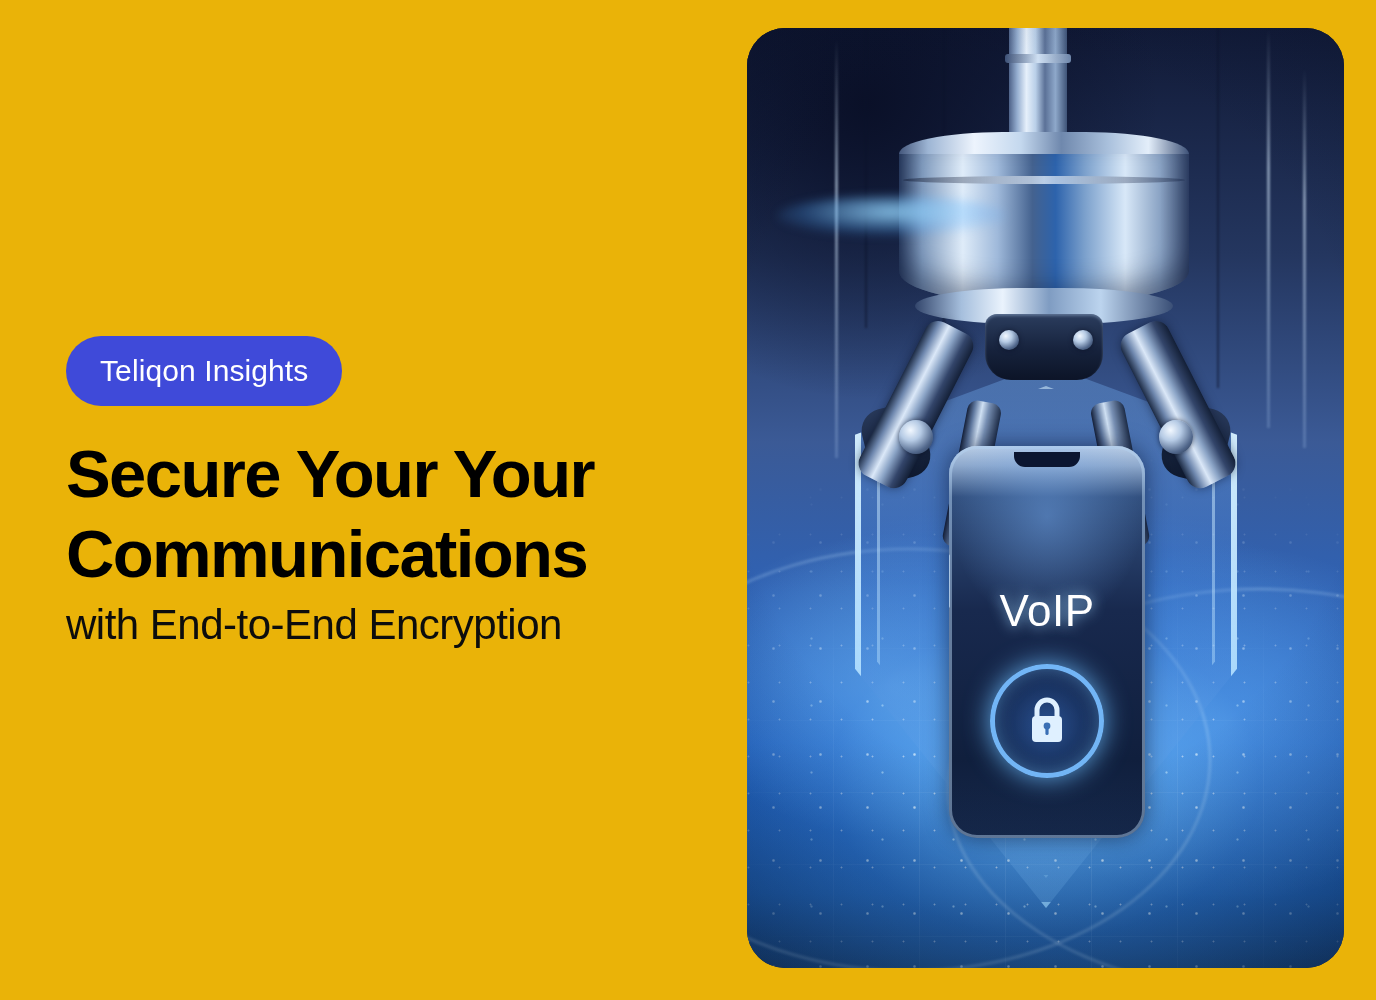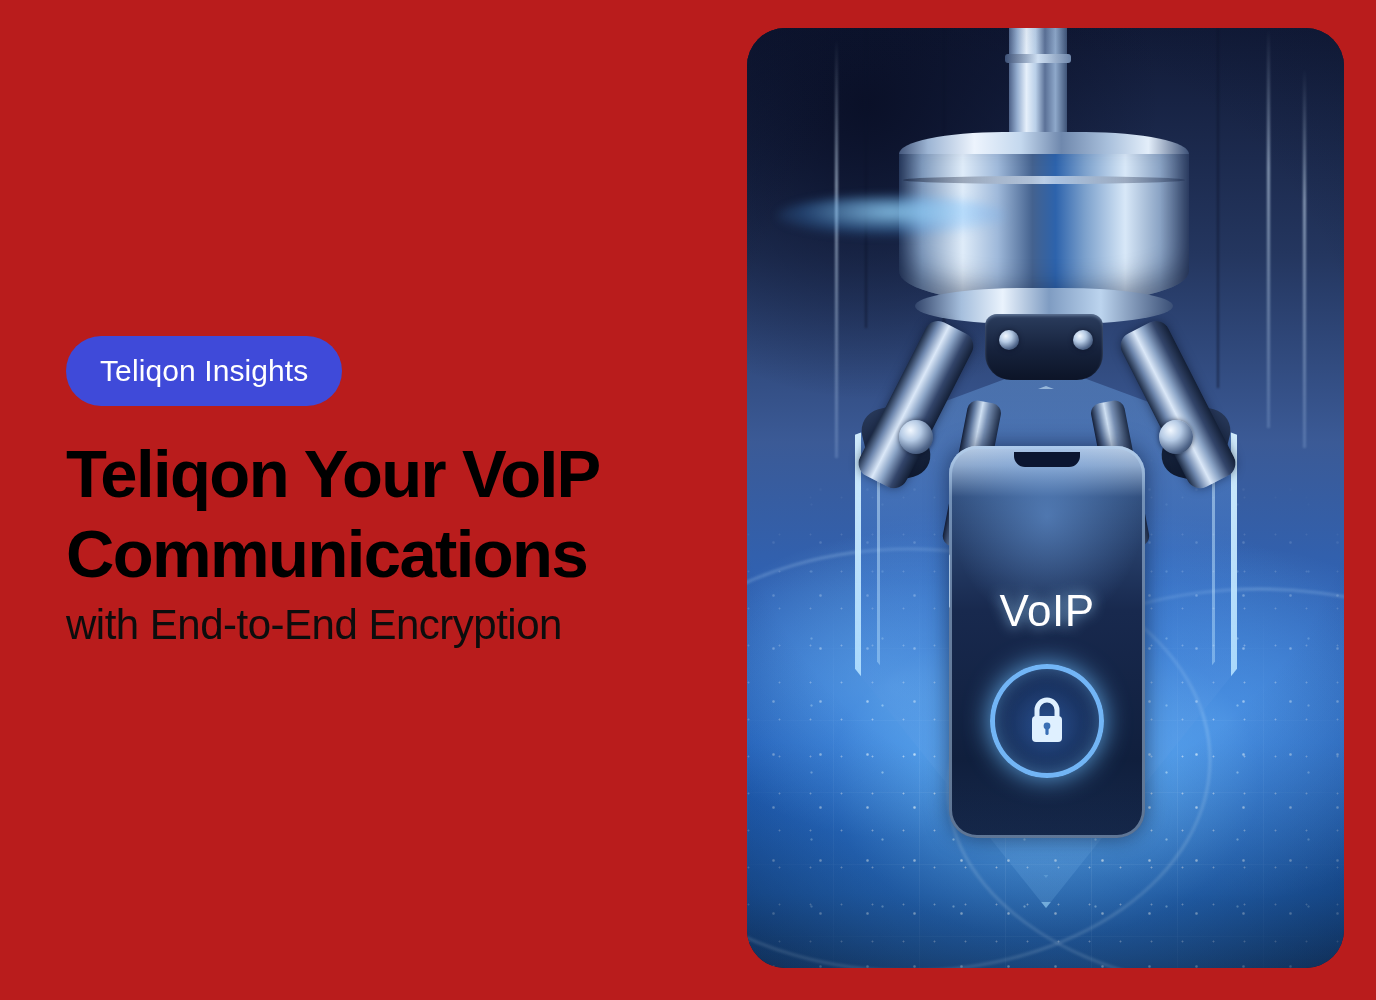--- a/index.html
+++ b/index.html
@@ -10,21 +10,21 @@
     width: 1376px;
     height: 1000px;
     overflow: hidden;
     background: #b3c3e6;
     font-family: "Liberation Sans", sans-serif;
   }
   #banner {
     position: relative;
     width: 1376px;
     height: 1000px;
-    background: #b91c1c;
+    background: #eab308;
   }
 
   
   #text-column {
     position: absolute;
     left: 66px;
     top: 336px;
     width: 660px;
   }
   #eyebrow-badge {
@@ -328,21 +328,21 @@
 </style>
 </head>
 <body>
 
 <div id="banner">
 
   <div id="text-column">
 
     <div id="eyebrow-badge">Teliqon Insights</div>
 
-    <h1 id="headline">Teliqon Your VoIP Communications</h1>
+    <h1 id="headline">Secure Your Your Communications</h1>
 
     <p id="subheadline">with End-to-End Encryption</p>
   </div>
 
   <div id="hero-image">
 
     <div class="layer" id="bg-dark"></div>
     <div class="layer" id="bg-glow"></div>
     <div class="layer" id="bg-circuit"></div>
     <div class="layer" id="bg-sparkle"></div>

